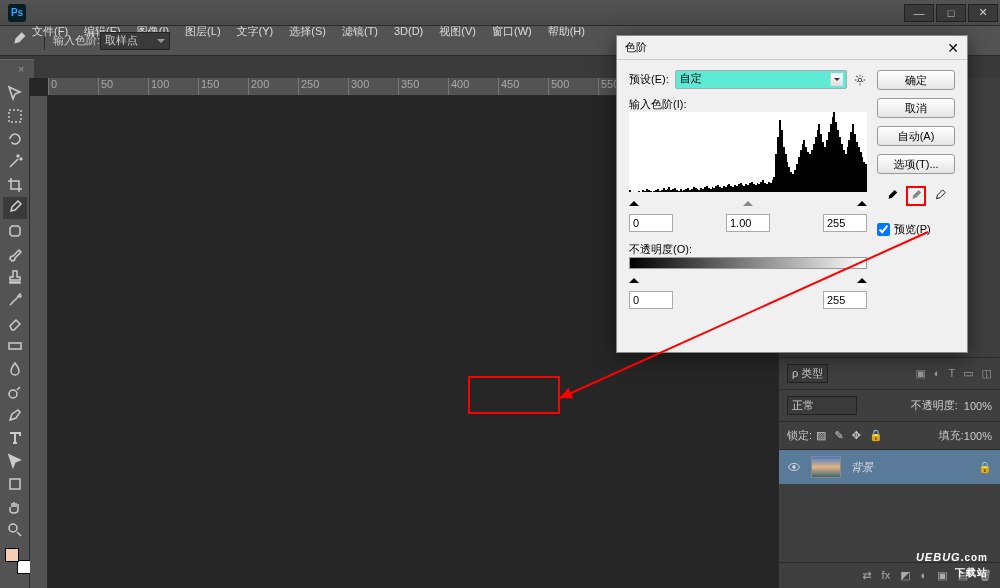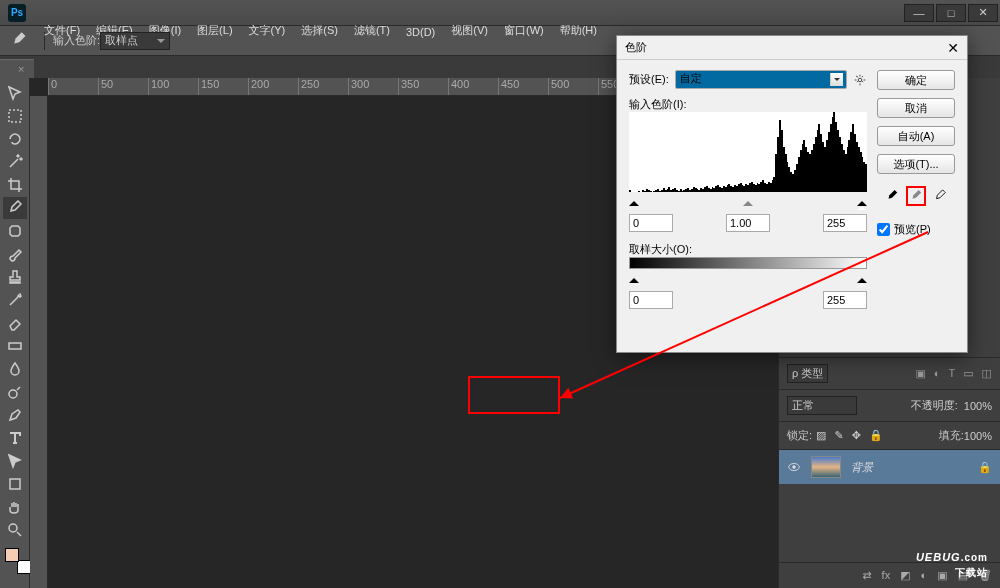--- a/index.html
+++ b/index.html
@@ -1,21 +1,21 @@
 <!DOCTYPE html>
 <html><head>
 <meta charset="utf-8">
 <style>
 *{margin:0;padding:0;box-sizing:border-box;font-family:"Microsoft YaHei",sans-serif;font-size:11px;user-select:none}
 body{width:1000px;height:588px;background:#535353;overflow:hidden;position:relative}
 .titlebar{height:26px;background:linear-gradient(#535353,#4a4a4a);display:flex;align-items:center;padding-left:8px;border-bottom:1px solid #2a2a2a}
 .ps-logo{width:18px;height:18px;background:#061e26;border-radius:3px;display:flex;align-items:center;justify-content:center;color:#31a8ff;font-weight:bold;font-size:10px;margin-right:10px}
 .win-controls{margin-left:auto;display:flex}
 .win-btn{width:30px;height:18px;background:#3a3a3a;border:1px solid #222;margin-right:2px;display:flex;align-items:center;justify-content:center;color:#ccc;cursor:pointer}
-.menubar{height:0;display:flex;align-items:flex-end;padding-left:36px;color:#ddd;position:absolute;top:12px;height:26px;left:0}
+.menubar{height:0;display:flex;align-items:center;padding-left:24px;color:#ddd;position:absolute;top:18px;height:26px;left:0}
 .menubar span{padding:0 8px;cursor:pointer}
 .optbar{height:30px;background:#535353;border-bottom:1px solid #2a2a2a;display:flex;align-items:center;padding-left:8px;color:#ccc}
 .eyedropper-ico{width:20px;height:20px;margin-right:8px;display:flex;align-items:center;justify-content:center}
 .combo{height:18px;background:#3a3a3a;border:1px solid #222;color:#ccc;padding:0 18px 0 4px;position:relative;margin-right:4px}
 .combo:after{content:"";position:absolute;right:4px;top:6px;border:4px solid transparent;border-top-color:#999}
 .tabbar{height:22px;background:#3a3a3a;display:flex;align-items:flex-end}
 .tab{background:#535353;color:#ccc;padding:3px 10px;border-top:1px solid #666;font-size:10px;display:flex;align-items:center}
 .tab .x{margin-left:8px;color:#999}
 .workspace{position:absolute;top:78px;left:0;right:0;bottom:0;display:flex}
 .toolbox{width:30px;background:#535353;border-right:1px solid #2a2a2a;display:flex;flex-direction:column;align-items:center;padding-top:4px}
@@ -51,21 +51,21 @@
 .layers-foot{margin-top:auto;padding:6px 8px;display:flex;gap:10px;color:#aaa;border-top:1px solid #2a2a2a;justify-content:flex-end}
 .dialog{position:absolute;top:35px;left:616px;width:352px;height:318px;background:#f0f0f0;border:1px solid #888;box-shadow:0 4px 20px rgba(0,0,0,0.5);z-index:10}
 .dlg-title{height:24px;display:flex;align-items:center;padding:0 8px;border-bottom:1px solid #ccc;font-size:12px}
 .dlg-close{margin-left:auto;cursor:pointer;font-size:14px}
 .dlg-body{padding:10px 12px;display:flex;gap:10px}
 .dlg-left{flex:1}
 .dlg-right{width:78px;display:flex;flex-direction:column;gap:8px}
 .dlg-btn{height:20px;border:1px solid #999;background:linear-gradient(#fff,#e5e5e5);border-radius:3px;cursor:pointer;font-size:11px}
 .dlg-row{display:flex;align-items:center;margin-bottom:8px;gap:6px}
 .dlg-row label{font-size:11px}
-.dlg-combo{flex:1;height:19px;border:1px solid #aaa;background:#0369a1;padding:0 4px;position:relative;border-radius:2px}
+.dlg-combo{flex:1;height:19px;border:1px solid #aaa;background:#5eead4;padding:0 4px;position:relative;border-radius:2px}
 .dlg-combo:after{content:"";position:absolute;right:3px;top:2px;width:12px;height:13px;background:linear-gradient(#fff,#ddd);border-left:1px solid #ccc}
 .dlg-combo:before{content:"";position:absolute;right:6px;top:7px;border:3px solid transparent;border-top-color:#333;z-index:1}
 .gear{width:14px;height:14px;cursor:pointer}
 .histogram{height:80px;border:none;background:#fff;position:relative;margin-bottom:4px}
 .hist-bars{position:absolute;bottom:0;left:0;right:0;height:100%;display:flex;align-items:flex-end}
 .hist-bars div{flex:1;background:#000}
 .hist-sliders{height:12px;position:relative;margin-bottom:6px}
 .tri{position:absolute;top:0;width:0;height:0;border:5px solid transparent;cursor:pointer}
 .tri.black{border-bottom-color:#000;left:0}
 .tri.gray{border-bottom-color:#888;left:50%;margin-left:-5px}
@@ -453,21 +453,21 @@
       <div class="hist-sliders">
         <div class="tri black"></div>
         <div class="tri gray"></div>
         <div class="tri white"></div>
       </div>
       <div class="num-row">
         <input class="num-in" value="0" style="">
         <input class="num-in" value="1.00" style="">
         <input class="num-in" value="255" style="">
       </div>
-      <label>取样大小(O):</label>
+      <label>不透明度(O):</label>
       <div class="out-grad"></div>
       <div class="hist-sliders">
         <div class="tri black"></div>
         <div class="tri white"></div>
       </div>
       <div class="num-row">
         <input class="num-in" value="0" style="">
         <input class="num-in" value="255" style="">
       </div>
     </div>

